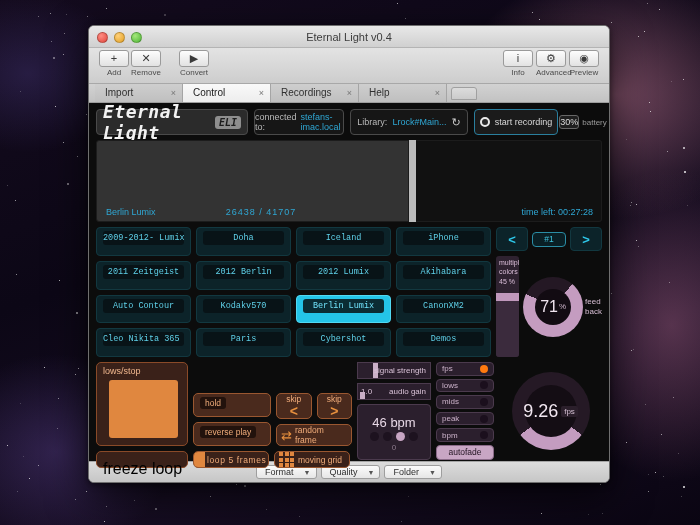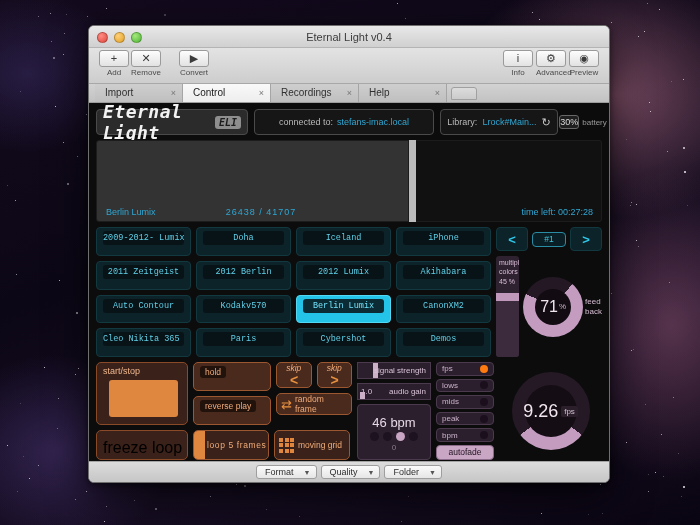--- a/index.html
+++ b/index.html
@@ -303,34 +303,34 @@
   .dl-top { display:flex; gap:5px; flex:1; }
   .ss-box {
     width: 92px; background:#3a2119; border:1px solid #8a4a28; border-radius:5px;
     position:relative;
   }
   .ss-lab { position:absolute; top:3px; left:6px; font-size:9px; color:#f0b78e; }
   .ss-pad {
     position:absolute; left:12px; right:9px; top:17px; bottom:7px;
     background:#e0873f; border-radius:3px;
   }
-  .dl-mid { flex:1; display:flex; flex-direction:column; gap:5px; }
+  .dl-mid { flex:1; display:flex; flex-direction:column; gap:5px;margin-top:31px; }
   .obtn {
     background:#4a2a1d; border:1px solid #9a5730; border-radius:5px;
     position:relative; flex:1;
   }
   .obtn .tag {
     position:absolute; top:3px; left:6px;
     background:#22120c; color:#f0ac7a; font-size:8.5px;
     padding:1px 5px; border-radius:3px;
   }
   .skipcol { display:flex; gap:5px; width:76px; }
   .skip {
     flex:1; background:#4a2a1d; border:1px solid #9a5730; border-radius:5px;
-    display:flex; flex-direction:column; align-items:center; justify-content:center;font-style:italic;
+    display:flex; flex-direction:column; align-items:center; justify-content:center;
   }
   .skip .sl { font-size:8.5px; color:#f0ac7a; }
   .skip .sa { font-size:14px; color:#e8913f; font-weight:bold; line-height:1; }
   .rf-box {
     width:76px; background:#4a2a1d; border:1px solid #9a5730; border-radius:5px;
     display:flex; align-items:center; gap:3px; padding:0 4px;
   }
   .rf-ico { color:#e8913f; font-size:13px; }
   .rf-lab { font-size:8.5px; color:#f0ac7a; }
   .dl-bot { display:flex; gap:5px; height: 30px; }
@@ -758,20 +758,24 @@
       </div>
       <div class="conn-box">
         <span>connected to:</span>
         <span class="conn-host">stefans-imac.local</span>
       </div>
       <div class="lib-box">
         <span>Library:</span>
         <span class="lib-name">Lrock#Main...</span>
         <span class="refresh-ico">↻</span>
       </div>
+      <div class="rec-box">
+        <span class="rec-dot"></span>
+        <span>start recording</span>
+      </div>
       <div class="batt-box">
         <span class="batt-pct">30%</span>
         <span class="batt-lab">battery</span>
       </div>
     </div>
 
     <div class="monrow">
       <div class="mon-left">
         <span class="mon-cap cap-name">Berlin Lumix</span>
         <span class="mon-cap cap-frames">
@@ -873,21 +877,21 @@
           </div>
         </div>
       </div>
     </div>
 
     <div class="deck">
 
       <div class="deck-left">
         <div class="dl-top">
           <div class="ss-box">
-            <span class="ss-lab">start/stop</span>
+            <span class="ss-lab">lows/stop</span>
             <span class="ss-pad"></span>
           </div>
           <div class="dl-mid">
             <div class="obtn">
               <span class="tag">hold</span>
             </div>
             <div class="obtn">
               <span class="tag">reverse play</span>
             </div>
           </div>

